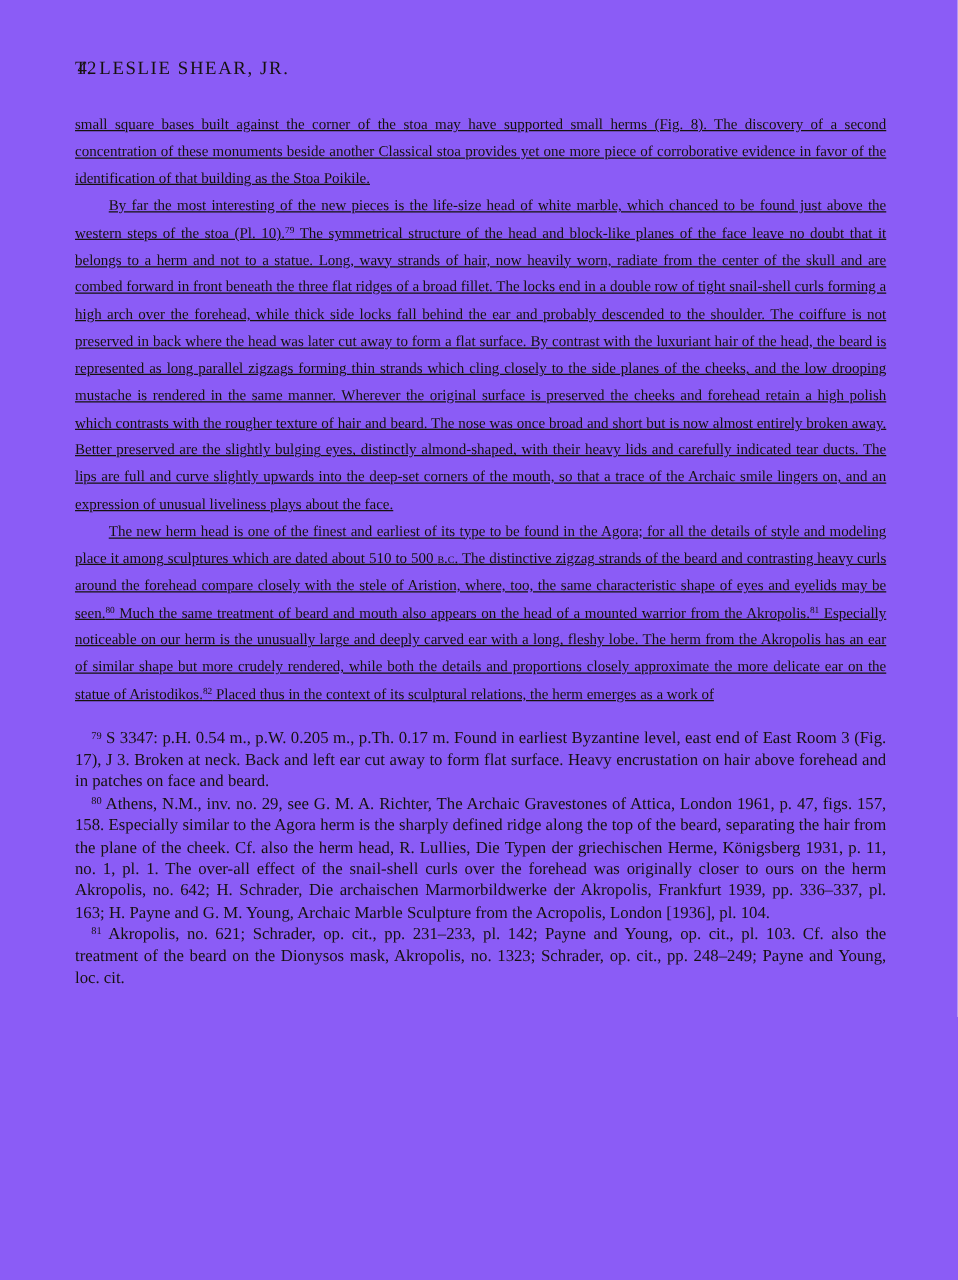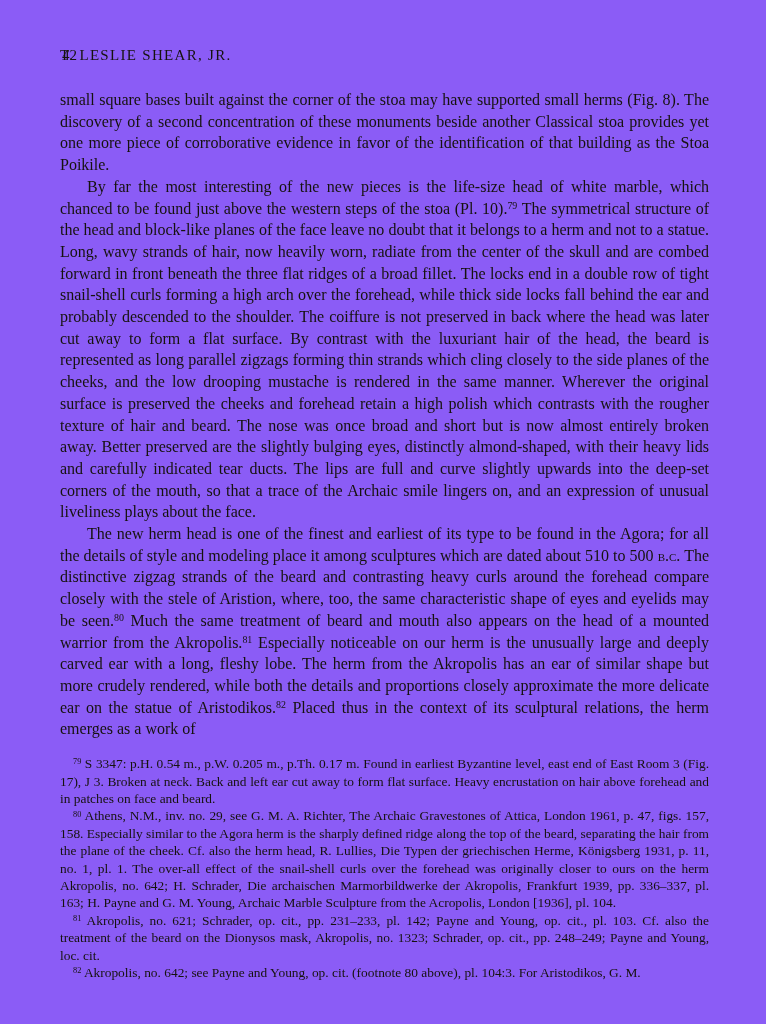--- a/index.html
+++ b/index.html
@@ -20,23 +20,24 @@
     position: relative;
     height: 19px;
     margin-bottom: 23px;
     font-size: 15px;
   }
   .page-number { position: absolute; left: 2px; top: 0; }
   .header-title { display: block; letter-spacing: 1.3px; }
 
   .body-text p.para {
     margin: 0;
-    font-size: 16px;
+    font-size: 12px;
     line-height: 21.7px;
     text-align: justify;
+    text-decoration: underline;
   }
   .para.indent { text-indent: 27px; }
 
   .footnotes { margin-top: 15px; }
   .footnotes p.footnote {
     margin: 0;
     font-size: 13.4px;
     line-height: 17.4px;
     text-align: justify;
     text-indent: 13px;
@@ -64,15 +65,14 @@
   <main class="body-text">
       <p class="para"><span>small square bases built against the corner of the stoa may have supported small herms (Fig. 8). The discovery of a second concentration of these monuments beside another Classical stoa provides yet one more piece of corroborative evidence in favor of the identification of that building as the Stoa Poikile.</span></p>
       <p class="para indent"><span>By far the most interesting of the new pieces is the life-size head of white marble, which chanced to be found just above the western steps of the stoa (Pl. 10).</span><sup>79</sup><span> The symmetrical structure of the head and block-like planes of the face leave no doubt that it belongs to a herm and not to a statue. Long, wavy strands of hair, now heavily worn, radiate from the center of the skull and are combed forward in front beneath the three flat ridges of a broad fillet. The locks end in a double row of tight snail-shell curls forming a high arch over the forehead, while thick side locks fall behind the ear and probably descended to the shoulder. The coiffure is not preserved in back where the head was later cut away to form a flat surface. By contrast with the luxuriant hair of the head, the beard is represented as long parallel zigzags forming thin strands which cling closely to the side planes of the cheeks, and the low drooping mustache is rendered in the same manner. Wherever the original surface is preserved the cheeks and forehead retain a high polish which contrasts with the rougher texture of hair and beard. The nose was once broad and short but is now almost entirely broken away. Better preserved are the slightly bulging eyes, distinctly almond-shaped, with their heavy lids and carefully indicated tear ducts. The lips are full and curve slightly upwards into the deep-set corners of the mouth, so that a trace of the Archaic smile lingers on, and an expression of unusual liveliness plays about the face.</span></p>
       <p class="para indent"><span>The new herm head is one of the finest and earliest of its type to be found in the Agora; for all the details of style and modeling place it among sculptures which are dated about 510 to 500 </span><span class="sc">b.c.</span><span> The distinctive zigzag strands of the beard and contrasting heavy curls around the forehead compare closely with the stele of Aristion, where, too, the same characteristic shape of eyes and eyelids may be seen.</span><sup>80</sup><span> Much the same treatment of beard and mouth also appears on the head of a mounted warrior from the Akropolis.</span><sup>81</sup><span> Especially noticeable on our herm is the unusually large and deeply carved ear with a long, fleshy lobe. The herm from the Akropolis has an ear of similar shape but more crudely rendered, while both the details and proportions closely approximate the more delicate ear on the statue of Aristodikos.</span><sup>82</sup><span> Placed thus in the context of its sculptural relations, the herm emerges as a work of</span></p>
     </main>
 
   <section class="footnotes">
       <p class="footnote"><sup>79</sup><span> S 3347: p.H. 0.54 m., p.W. 0.205 m., p.Th. 0.17 m. Found in earliest Byzantine level, east end of East Room 3 (Fig. 17), J 3. Broken at neck. Back and left ear cut away to form flat surface. Heavy encrustation on hair above forehead and in patches on face and beard.</span></p>
       <p class="footnote"><sup>80</sup><span> Athens, N.M., inv. no. 29, see G. M. A. Richter, </span><span class="it">The Archaic Gravestones of Attica</span><span>, London 1961, p. 47, figs. 157, 158. Especially similar to the Agora herm is the sharply defined ridge along the top of the beard, separating the hair from the plane of the cheek. Cf. also the herm head, R. Lullies, </span><span class="it">Die Typen der griechischen Herme</span><span>, Königsberg 1931, p. 11, no. 1, pl. 1. The over-all effect of the snail-shell curls over the forehead was originally closer to ours on the herm Akropolis, no. 642; H. Schrader, </span><span class="it">Die archaischen Marmorbildwerke der Akropolis</span><span>, Frankfurt 1939, pp. 336–337, pl. 163; H. Payne and G. M. Young, </span><span class="it">Archaic Marble Sculpture from the Acropolis</span><span>, London [1936], pl. 104.</span></p>
       <p class="footnote"><sup>81</sup><span> Akropolis, no. 621; Schrader, </span><span class="it">op. cit.</span><span>, pp. 231–233, pl. 142; Payne and Young, </span><span class="it">op. cit.</span><span>, pl. 103. Cf. also the treatment of the beard on the Dionysos mask, Akropolis, no. 1323; Schrader, </span><span class="it">op. cit.</span><span>, pp. 248–249; Payne and Young, </span><span class="it">loc. cit.</span></p>
-      <p class="footnote"><sup>82</sup><span> Akropolis, no. 642; see Payne and Young, </span><span class="it">op. cit.</span><span> (footnote 80 above), pl. 104:3. For Aristodikos, G. M.</span></p>
     </section>
 </div>
 
 </body></html>

